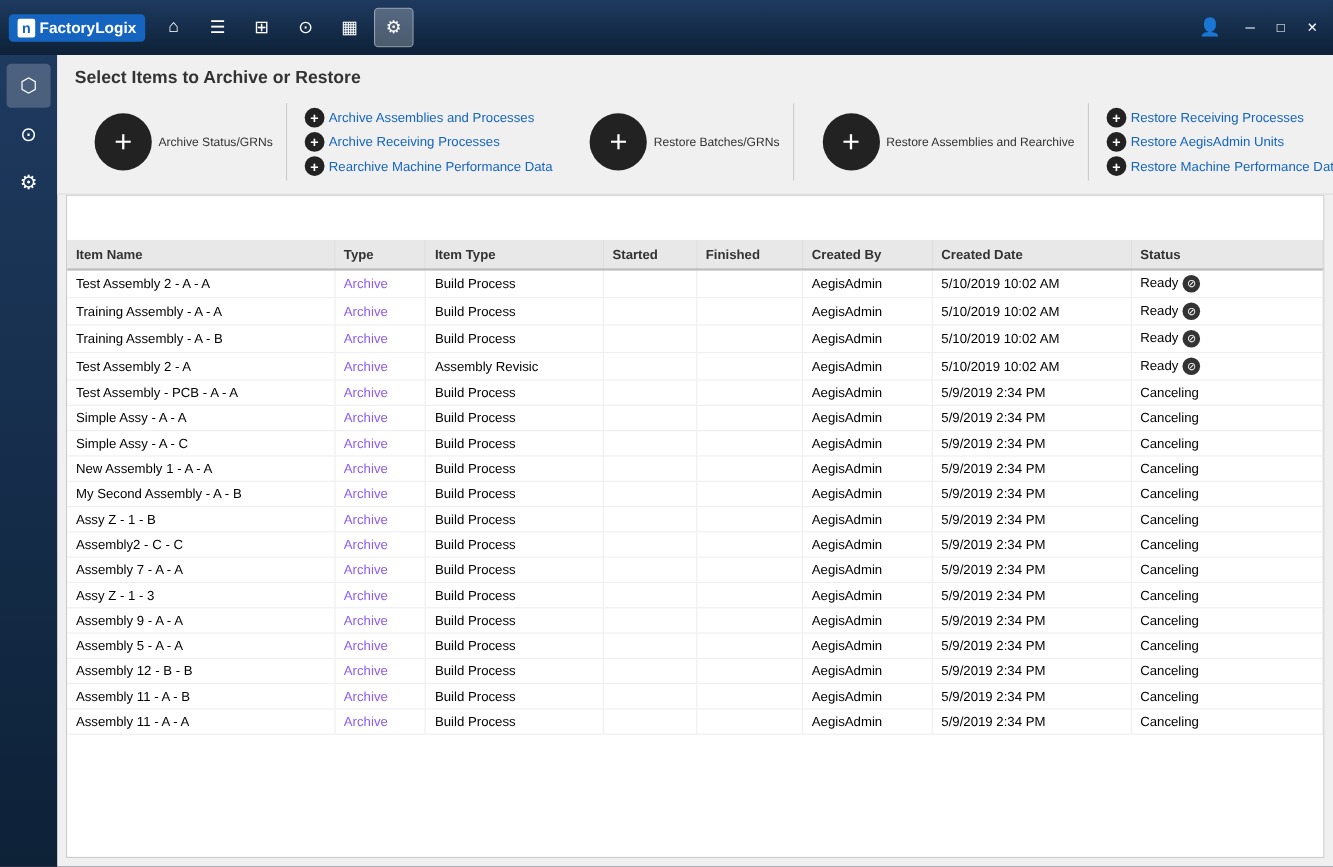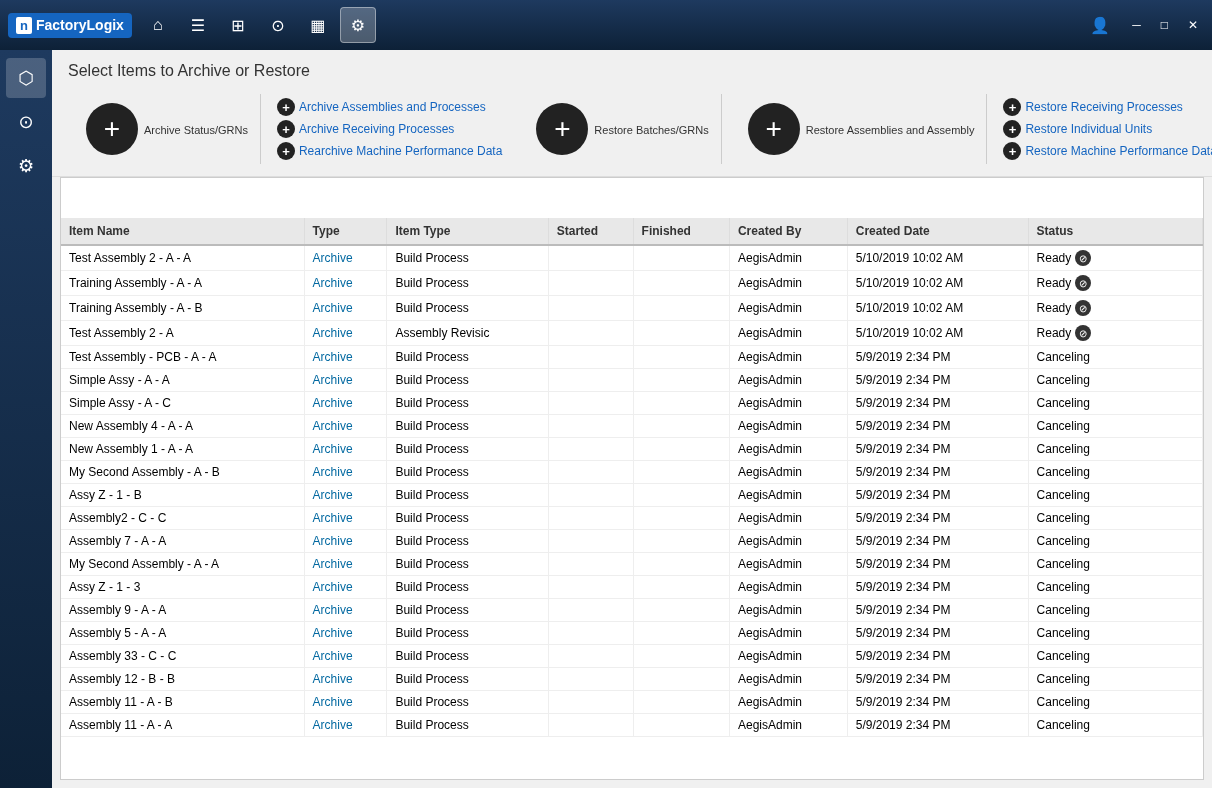--- a/index.html
+++ b/index.html
@@ -98,21 +98,21 @@
     }
 
     
     .page-header {
       background: #f0f0f0;
       padding: 12px 16px 8px 16px;
       border-bottom: 1px solid #ddd;
     }
     .page-title {
       font-size: 16px;
-      font-weight: 400;
+      font-weight: 700;
       color: #333;
       margin-bottom: 10px;
     }
 
     .big-icon-btn {
       width: 64px;
       height: 64px;
       display: flex;
       align-items: center;
       justify-content: center;
@@ -215,21 +215,21 @@
       white-space: nowrap;
     }
 
     .data-table td {
       padding: 4px 8px;
       border-bottom: 1px solid #eee;
       border-right: 1px solid #eee;
       white-space: nowrap;
     }
 
-    .type-archive { color: #0369a1; }
+    .type-archive { color: #8b5cf6; }
 
     .table-scroll-wrap {
       overflow-y: auto;
       overflow-x: hidden;
       height: calc(788px - 50px - 120px - 40px);
       margin-top: 40px;
     }
 
     .header-section-divider {
       width: 1px;
@@ -307,33 +307,33 @@
           </div>
           <div class="action-label">Restore Batches/GRNs</div>
         </div>
 
         <div class="header-section-divider"></div>
 
         <div class="top-section">
           <div class="big-icon-btn">
             <div class="circle-plus">+</div>
           </div>
-          <div class="action-label">Restore Assemblies and Assembly</div>
+          <div class="action-label">Restore Assemblies and Rearchive</div>
         </div>
 
         <div class="header-section-divider"></div>
 
         <div class="side-actions">
           <div class="side-action-item">
             <div class="side-plus-icon">+</div>
             <span>Restore Receiving Processes</span>
           </div>
           <div class="side-action-item">
             <div class="side-plus-icon">+</div>
-            <span>Restore Individual Units</span>
+            <span>Restore AegisAdmin Units</span>
           </div>
           <div class="side-action-item">
             <div class="side-plus-icon">+</div>
             <span>Restore Machine Performance Data</span>
           </div>
         </div>
 
       </div>
     </div>
 
@@ -417,30 +417,20 @@
                 <td>Simple Assy - A - C</td>
                 <td class="type-archive">Archive</td>
                 <td>Build Process</td>
                 <td></td>
                 <td></td>
                 <td>AegisAdmin</td>
                 <td>5/9/2019 2:34 PM</td>
                 <td>Canceling</td>
               </tr>
               <tr>
-                <td>New Assembly 4 - A - A</td>
-                <td class="type-archive">Archive</td>
-                <td>Build Process</td>
-                <td></td>
-                <td></td>
-                <td>AegisAdmin</td>
-                <td>5/9/2019 2:34 PM</td>
-                <td>Canceling</td>
-              </tr>
-              <tr>
                 <td>New Assembly 1 - A - A</td>
                 <td class="type-archive">Archive</td>
                 <td>Build Process</td>
                 <td></td>
                 <td></td>
                 <td>AegisAdmin</td>
                 <td>5/9/2019 2:34 PM</td>
                 <td>Canceling</td>
               </tr>
               <tr>
@@ -477,30 +467,20 @@
                 <td>Assembly 7 - A - A</td>
                 <td class="type-archive">Archive</td>
                 <td>Build Process</td>
                 <td></td>
                 <td></td>
                 <td>AegisAdmin</td>
                 <td>5/9/2019 2:34 PM</td>
                 <td>Canceling</td>
               </tr>
               <tr>
-                <td>My Second Assembly - A - A</td>
-                <td class="type-archive">Archive</td>
-                <td>Build Process</td>
-                <td></td>
-                <td></td>
-                <td>AegisAdmin</td>
-                <td>5/9/2019 2:34 PM</td>
-                <td>Canceling</td>
-              </tr>
-              <tr>
                 <td>Assy Z - 1 - 3</td>
                 <td class="type-archive">Archive</td>
                 <td>Build Process</td>
                 <td></td>
                 <td></td>
                 <td>AegisAdmin</td>
                 <td>5/9/2019 2:34 PM</td>
                 <td>Canceling</td>
               </tr>
               <tr>
@@ -508,30 +488,20 @@
                 <td class="type-archive">Archive</td>
                 <td>Build Process</td>
                 <td></td>
                 <td></td>
                 <td>AegisAdmin</td>
                 <td>5/9/2019 2:34 PM</td>
                 <td>Canceling</td>
               </tr>
               <tr>
                 <td>Assembly 5 - A - A</td>
-                <td class="type-archive">Archive</td>
-                <td>Build Process</td>
-                <td></td>
-                <td></td>
-                <td>AegisAdmin</td>
-                <td>5/9/2019 2:34 PM</td>
-                <td>Canceling</td>
-              </tr>
-              <tr>
-                <td>Assembly 33 - C - C</td>
                 <td class="type-archive">Archive</td>
                 <td>Build Process</td>
                 <td></td>
                 <td></td>
                 <td>AegisAdmin</td>
                 <td>5/9/2019 2:34 PM</td>
                 <td>Canceling</td>
               </tr>
               <tr>
                 <td>Assembly 12 - B - B</td>

